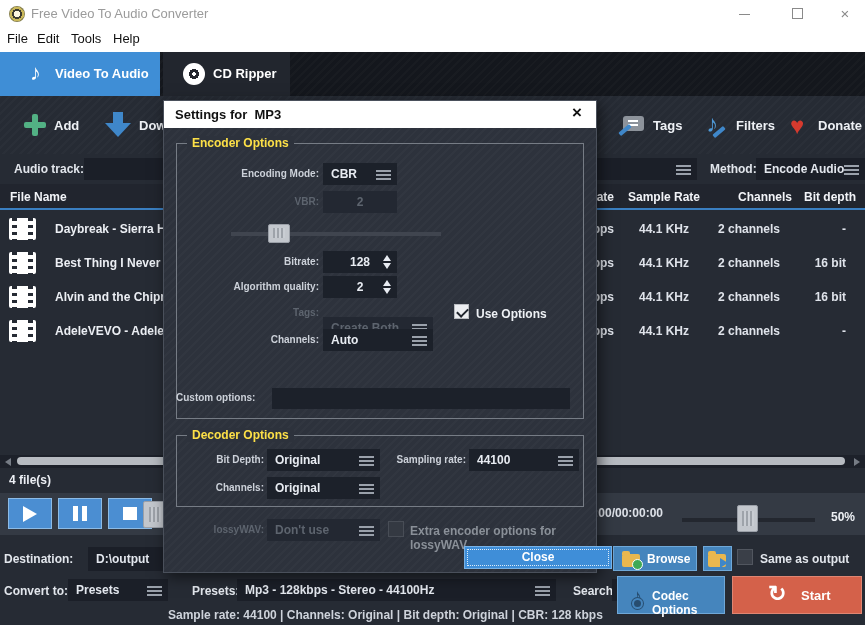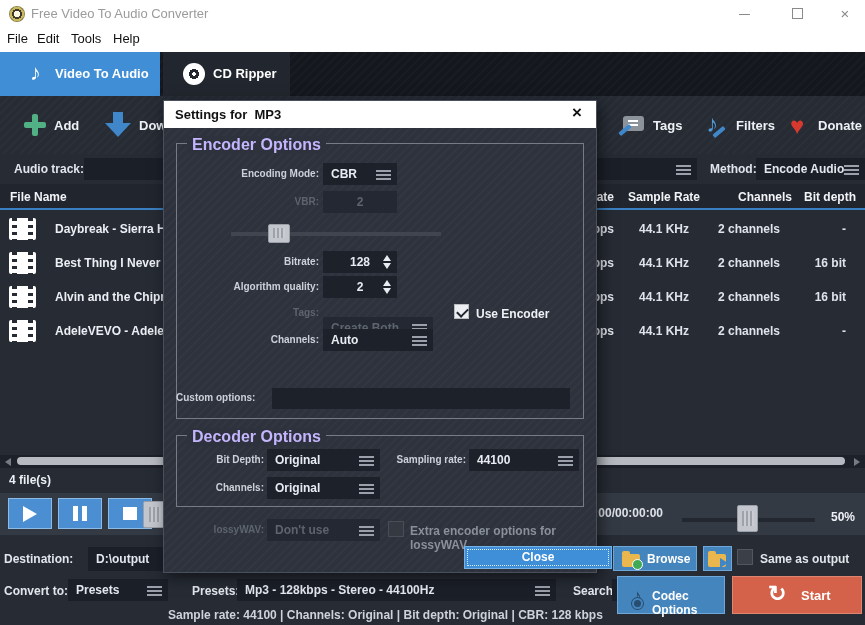--- a/index.html
+++ b/index.html
@@ -102,21 +102,21 @@
   .codecnote::after { content:""; position:absolute; left:2px; top:15px; width:7px; height:7px; border-radius:50%; background:#274d70; box-shadow:0 0 0 2px #4585bd, 0 0 0 3px #274d70; }
   .statustext { position:absolute; left:168px; top:608px; color:#ced3db; font-size:12px; font-weight:bold; }
 
   
   .dialog { position:absolute; left:163px; top:100px; width:434px; height:473px; background:#2d323c;
             border:1px solid #4a505b; box-shadow:3px 4px 14px rgba(0,0,0,.55); z-index:10; }
   .dlg-title { position:absolute; left:0; top:0; width:432px; height:27px; background:#ffffff;font-weight:bold; }
   .dlg-title .dtext { position:absolute; left:11px; top:6px; font-size:13px; color:#111; white-space:pre; }
   .dlg-x { position:absolute; right:8px; top:2px; font-size:17px; color:#111; width:22px; text-align:center; }
   .group { position:absolute; border:1px solid #767c85; }
-  .legend { position:absolute; left:10px; top:-8px; background:#2d323c; padding:0 5px; color:#c4b5fd; font-size:16px; font-weight:bold; }
+  .legend { position:absolute; left:10px; top:-8px; background:#2d323c; padding:0 5px; color:#fde047; font-size:12px; font-weight:bold; }
   .dlbl { position:absolute; text-align:right; color:#ccd1d9; font-size:10px; font-weight:bold; }
   .dlbl.dis { color:#5d646e; }
   .dbox { position:absolute; height:22px; background:#1c212a; color:#e8ecf2; font-size:12px; font-weight:bold; line-height:22px; padding-left:8px; }
   .dbox.dis { color:#5d646e; background:#232832; }
   .dbox.center { text-align:center; padding-left:0; }
   .spincol { position:absolute; right:5px; top:3px; width:10px; height:16px; }
   .spin-up { position:absolute; left:1px; top:1px; border-left:4px solid transparent; border-right:4px solid transparent; border-bottom:6px solid #e8ecf2; }
   .spin-dn { position:absolute; left:1px; bottom:1px; border-left:4px solid transparent; border-right:4px solid transparent; border-top:6px solid #e8ecf2; }
   .dtrack { position:absolute; left:67px; top:131px; width:210px; height:4px; background:#40454f; }
   .checkwhite { position:absolute; width:15px; height:15px; background:#eceef1; border:1px solid #b9bcc1; }
@@ -342,21 +342,21 @@
           <i class="spin-up"></i>
           <i class="spin-dn"></i>
         </span>
     </div>
     <span class="dlbl dis" style="left:15px;top:206px;width:140px">Tags:</span>
     <div class="dbox dis" style="left:159px;top:216px;width:110px">
       <span>Create Both</span>
       <span class="hamb"></span>
     </div>
     <span class="checkwhite" style="left:290px;top:203px"></span>
-    <span class="dchecklbl" style="left:312px;top:206px">Use Encoder</span>
+    <span class="dchecklbl" style="left:312px;top:206px">Use Options</span>
     <span class="dlbl" style="left:15px;top:233px;width:140px">Channels:</span>
     <div class="dbox" style="left:159px;top:228px;width:110px">
       <span>Auto</span>
       <span class="hamb"></span>
     </div>
     <span class="dlbl" style="left:12px;top:291px;width:93px;text-align:left">Custom options:</span>
     <div class="dbox" style="left:108px;top:287px;width:298px;height:21px">
       <span></span>
     </div>
 

